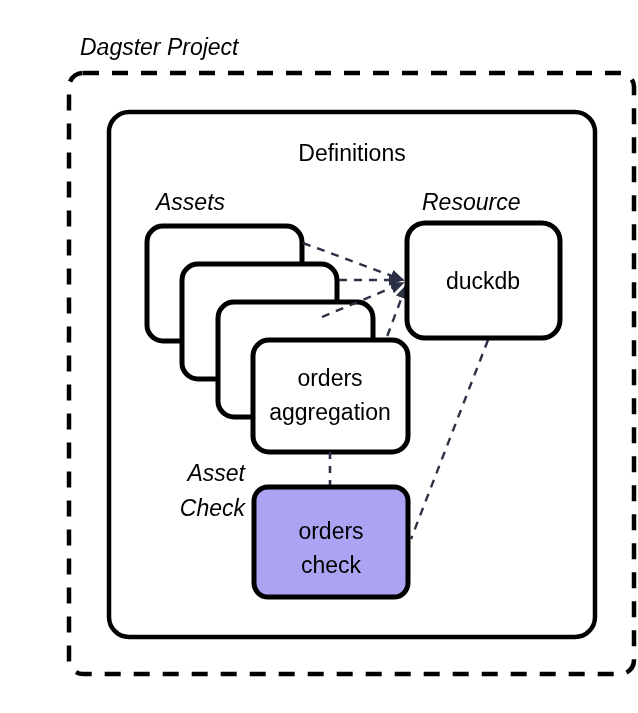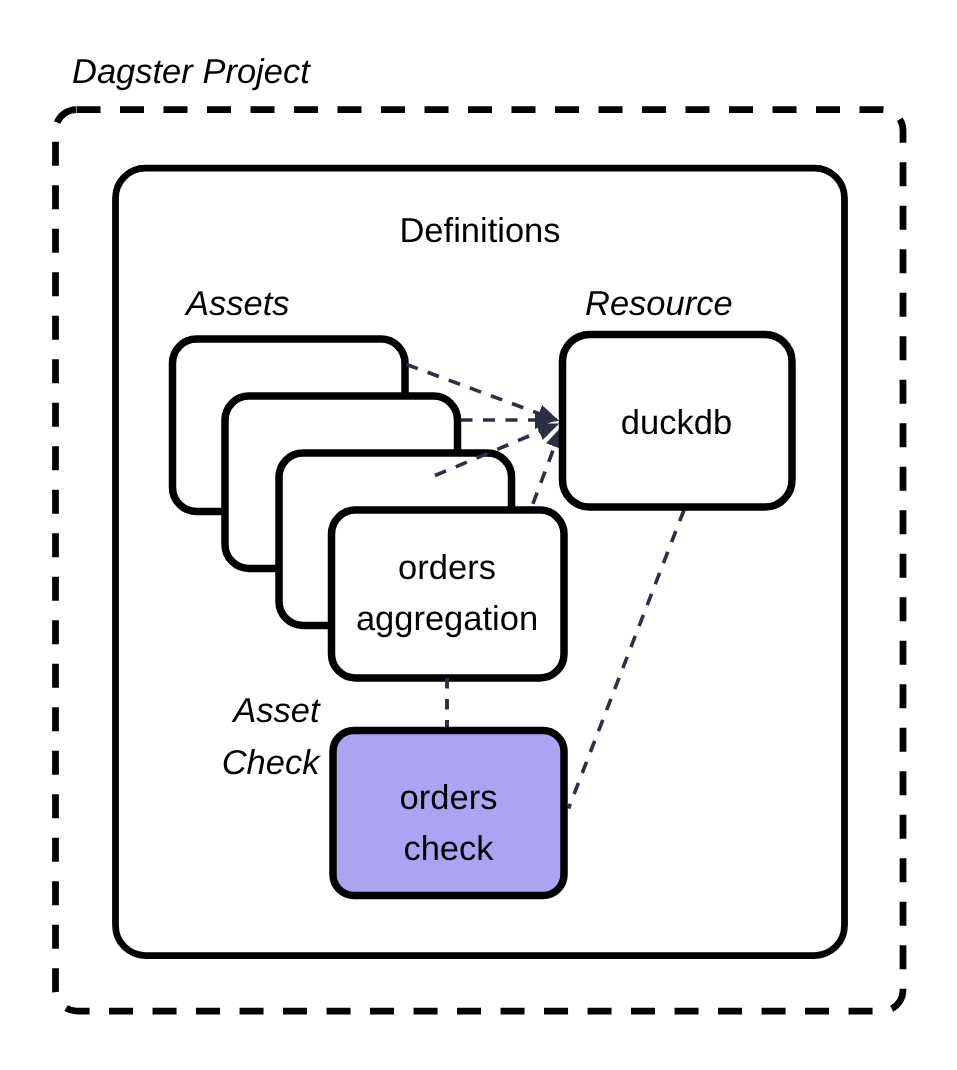--- a/index.html
+++ b/index.html
@@ -10,20 +10,21 @@
   body {
     width: 638px;
     height: 713px;
     font-family: "Liberation Sans", sans-serif;
     overflow: hidden;
   }
   #diagram-root {
     position: relative;
     width: 526px;
     height: 713px;
+    padding-left: 32px;
   }
   svg#diagram-svg {
     display: block;
     width: 638px;
     height: 713px;
   }
   .node-box {
     fill: #ffffff;
     stroke: #000000;
     stroke-width: 5;

